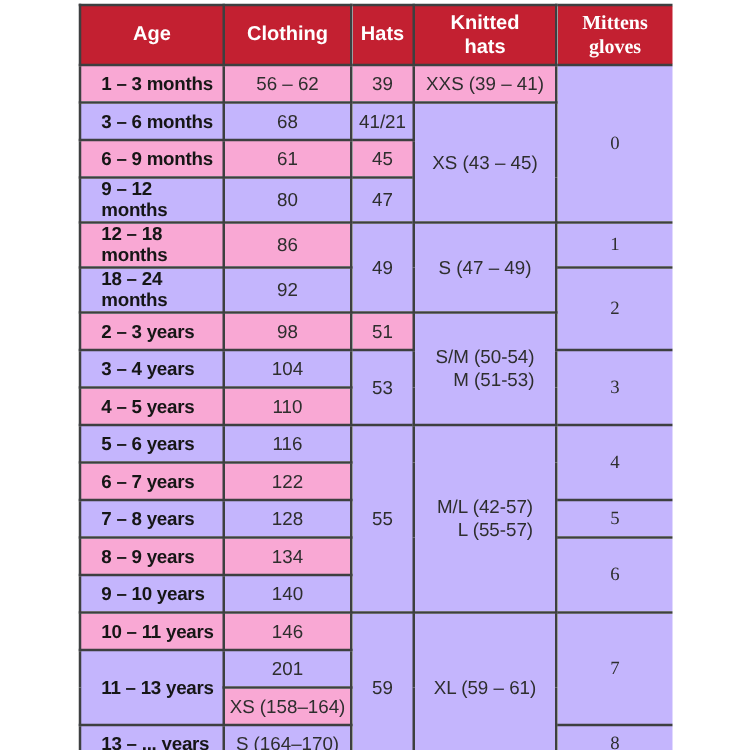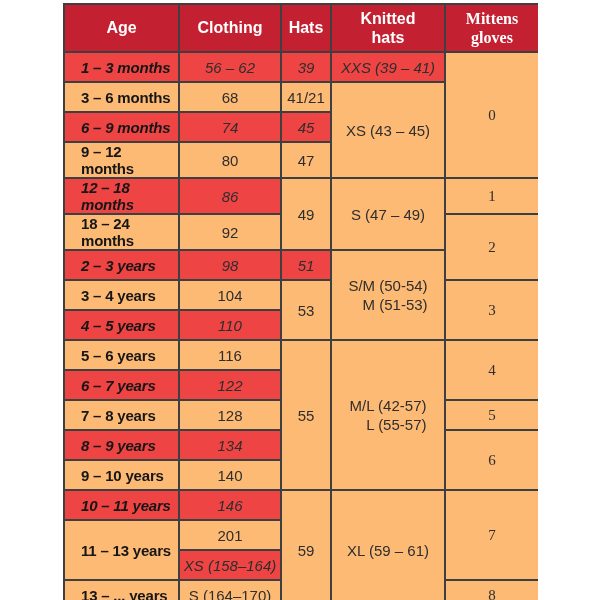--- a/index.html
+++ b/index.html
@@ -19,24 +19,24 @@
   }
   th:last-child,td.last{border-right:none;font-family:Liberation Serif, serif;}
   thead tr{height:48px;}
   thead th{
     background:#c32031;color:#ffffff;
     font-size:16px;font-weight:bold;line-height:1.2;
     text-align:center;vertical-align:middle;
   }
   tbody tr{height:30px;}
   td{
-    background:#fdba74;color:#2e2e2e;
+    background:#c4b5fd;color:#2e2e2e;
     font-size:15px;text-align:center;vertical-align:middle;
   }
-  td.g{background:#ef4444;font-style:italic;}
+  td.g{background:#f9a8d4;}
   td.age{
     text-align:left;padding-left:16px;
     font-weight:bold;color:#161616;letter-spacing:-0.2px;
   }
   .two{display:inline-block;text-align:right;line-height:1.3;}
 </style>
 </head>
 <body>
 
 <div class="wrap">
@@ -66,21 +66,21 @@
       <td class="last" rowspan="4">0</td>
     </tr>
     <tr>
       <td class="age">3 – 6 months</td>
       <td>68</td>
       <td>41/21</td>
       <td rowspan="3">XS (43 – 45)</td>
     </tr>
     <tr>
       <td class="age g">6 – 9 months</td>
-      <td class="g">74</td>
+      <td class="g">61</td>
       <td class="g">45</td>
     </tr>
     <tr>
       <td class="age">9 – 12 months</td>
       <td>80</td>
       <td>47</td>
     </tr>
     <tr>
       <td class="age g">12 – 18 months</td>
       <td class="g">86</td>

